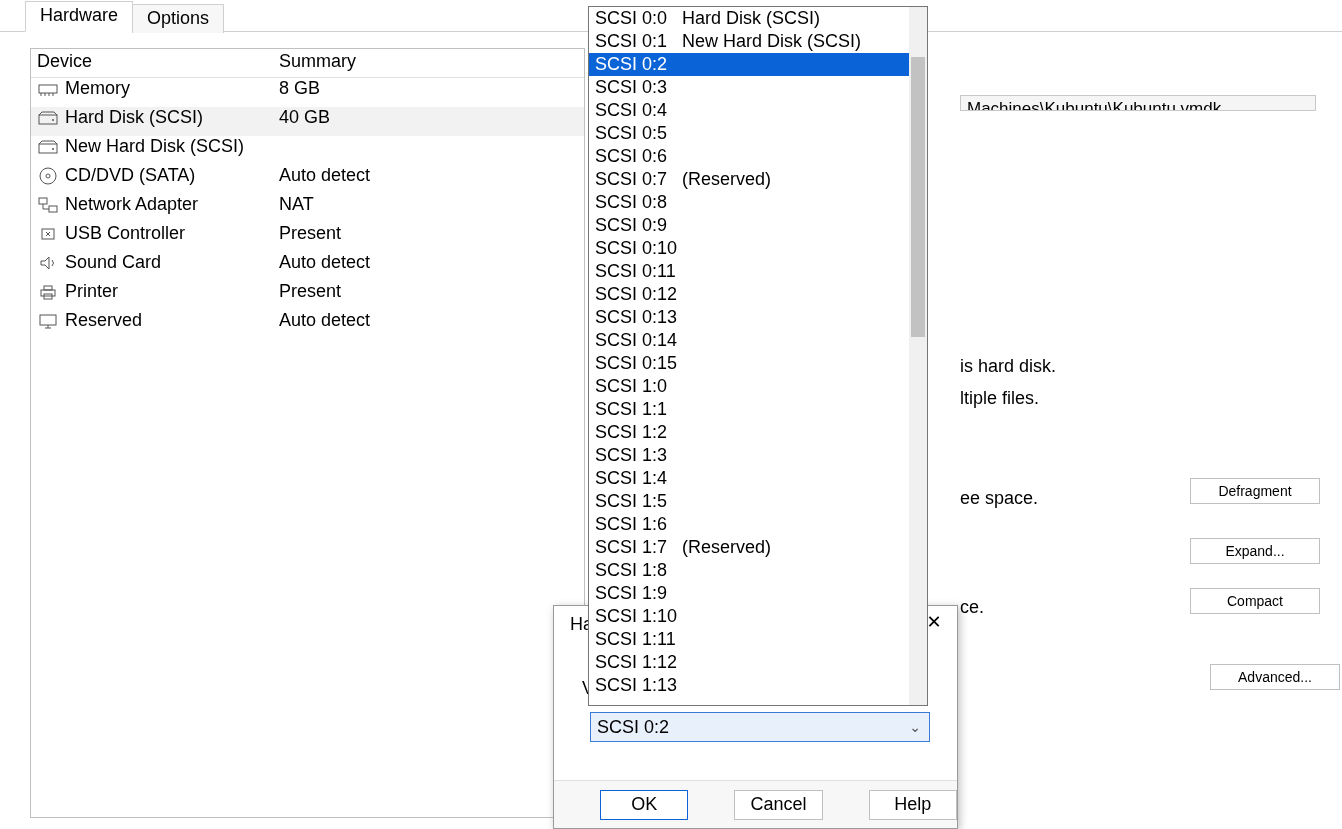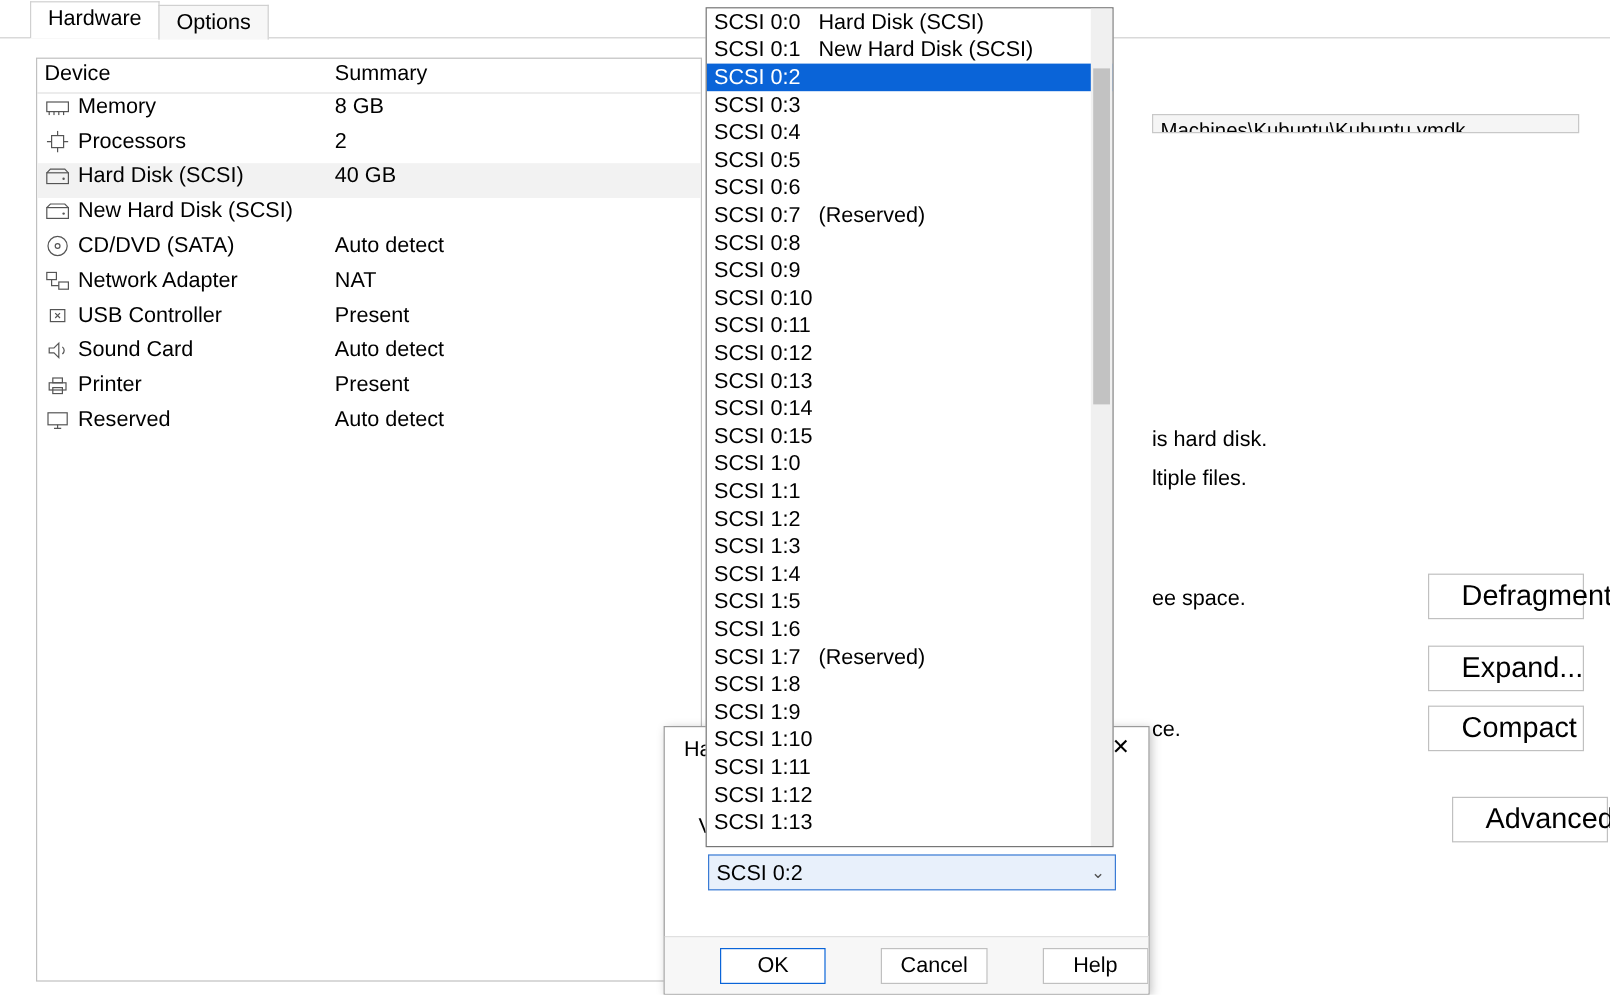--- a/index.html
+++ b/index.html
@@ -76,21 +76,21 @@
     padding: 3px 6px;
     font-size: 17px;
     white-space: nowrap; overflow:hidden;
   }
   .rp-text { position:absolute; font-size:18px; color:#000; }
   .rp-btn {
     position:absolute;
     background:#fff;
     border:1px solid #c0c0c0;
     padding:4px 27px;
-    font-size:24px;
+    font-size:14px;
     cursor:default;
   }
   
   .combo-popup {
     position:absolute;
     left:588px; top:6px;
     width: 340px;
     height: 700px;
     border:1px solid #767676;
     background:#fff;
@@ -198,35 +198,20 @@
                 <rect x="1" y="3" width="18" height="8" fill="none" stroke="#555"></rect>
                 <line x1="3" y1="11" x2="3" y2="14" stroke="#555"></line>
                 <line x1="7" y1="11" x2="7" y2="14" stroke="#555"></line>
                 <line x1="11" y1="11" x2="11" y2="14" stroke="#555"></line>
                 <line x1="15" y1="11" x2="15" y2="14" stroke="#555"></line>
               </svg>
             </span>
             <span>Memory</span>
           </div>
           <div class="col-summary">8 GB</div>
-        </div>
-        <div class="list-row">
-          <div class="col-device">
-            <span class="icon">
-              <svg width="18" height="18" viewBox="0 0 18 18">
-                <rect x="4" y="4" width="10" height="10" fill="none" stroke="#555"></rect>
-                <line x1="9" y1="0" x2="9" y2="4" stroke="#555"></line>
-                <line x1="9" y1="14" x2="9" y2="18" stroke="#555"></line>
-                <line x1="0" y1="9" x2="4" y2="9" stroke="#555"></line>
-                <line x1="14" y1="9" x2="18" y2="9" stroke="#555"></line>
-              </svg>
-            </span>
-            <span>Processors</span>
-          </div>
-          <div class="col-summary">2</div>
         </div>
         <div class="list-row selected">
           <div class="col-device">
             <span class="icon">
               <svg width="20" height="14" viewBox="0 0 20 14">
                 <rect x="1" y="4" width="18" height="9" fill="none" stroke="#555"></rect>
                 <path d="M1 4 L4 1 L16 1 L19 4" fill="none" stroke="#555"></path>
                 <circle cx="15" cy="9" r="1" fill="#555"></circle>
               </svg>
             </span>

